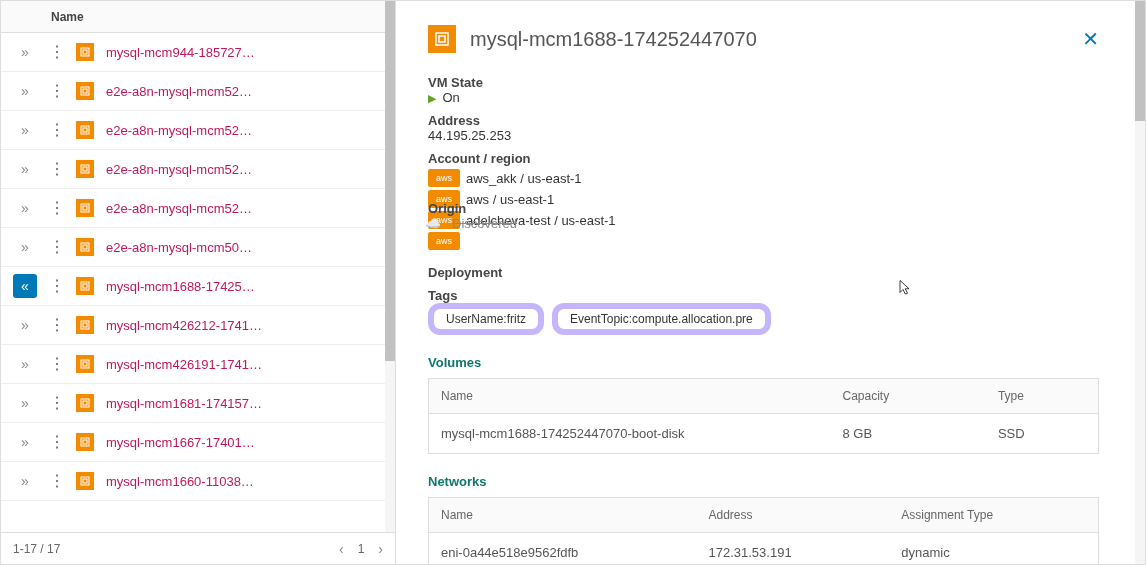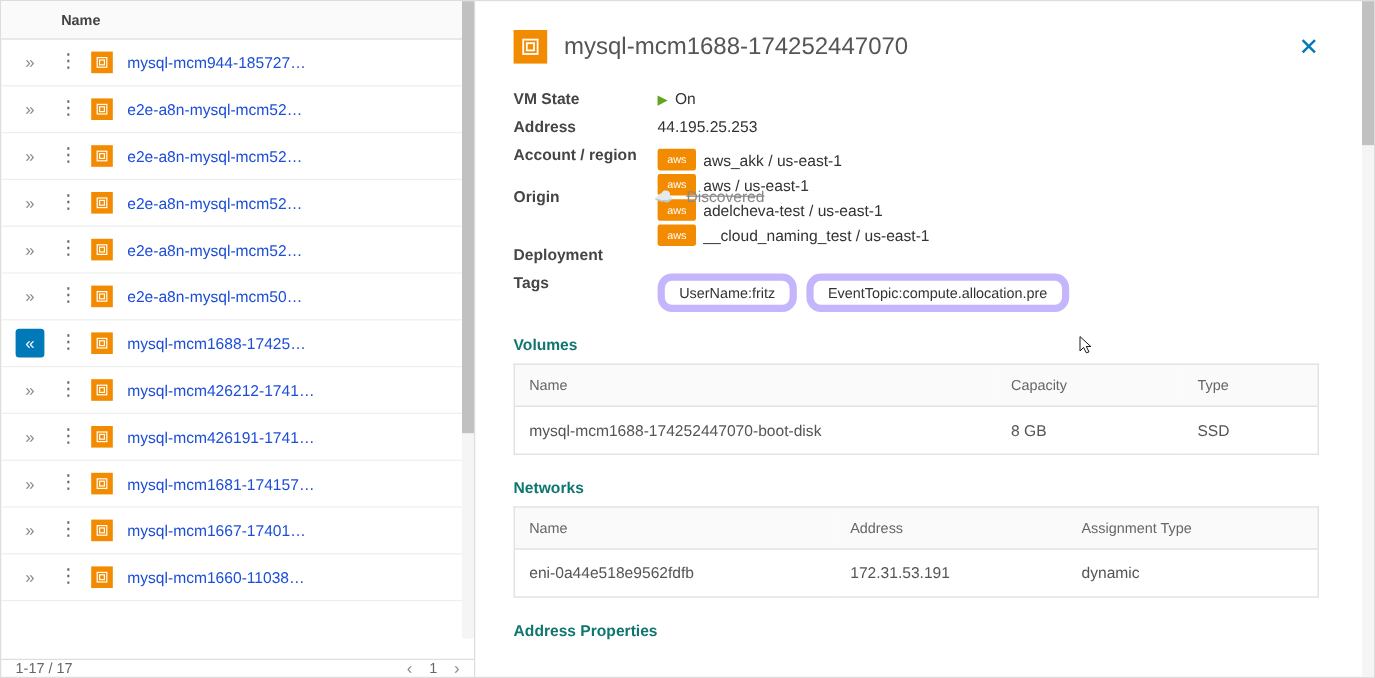--- a/index.html
+++ b/index.html
@@ -12,35 +12,35 @@
   .list-header { display: flex; align-items: center; height: 32px; border-bottom: 1px solid #ddd; background: #fafafa; padding-left: 50px; font-weight: 600; font-size: 12px; color: #444; }
   .list-body { flex: 1; overflow: hidden; margin-right: 10px; }
   .row { display: flex; align-items: center; height: 39px; border-bottom: 1px solid #eee; padding-left: 12px; gap: 12px; }
   .expand-btn { width: 24px; height: 24px; display: flex; align-items: center; justify-content: center; color: #888; border-radius: 3px; }
   .expand-btn.collapsed::before { content: "»"; font-size: 14px; }
   .expand-btn.expanded { background: #0079b8; color: #fff; }
   .expand-btn.expanded::before { content: "«"; font-size: 14px; }
   .kebab { color: #666; font-size: 16px; line-height: 1; letter-spacing: -1px; }
   .vm-icon { width: 18px; height: 18px; display: inline-flex; align-items: center; justify-content: center; background: #f38b00; position: relative; }
   .vm-icon svg { width: 12px; height: 12px; }
-  .row-name { color: #1d4ed8; font-size: 13px; cursor: pointer; white-space: nowrap; overflow: hidden; text-overflow: ellipsis; max-width: 240px; }
-  .footer { height: 15px; border-top: 1px solid #ddd; display: flex; align-items: center; justify-content: space-between; padding: 0 12px; font-size: 12px; color: #666; }
+  .row-name { color: #be185d; font-size: 13px; cursor: pointer; white-space: nowrap; overflow: hidden; text-overflow: ellipsis; max-width: 240px; }
+  .footer { height: 32px; border-top: 1px solid #ddd; display: flex; align-items: center; justify-content: space-between; padding: 0 12px; font-size: 12px; color: #666; }
   .pager { display: flex; align-items: center; gap: 14px; }
   .pager-btn { color: #888; font-size: 14px; }
   
   .right { flex: 1; display: flex; flex-direction: column; position: relative; }
   .right-scroll-track { position: absolute; right: 0; top: 0; bottom: 0; width: 10px; background: #f5f5f5; }
   .right-scroll-thumb { position: absolute; right: 0; top: 0; width: 10px; height: 120px; background: #c1c1c1; }
   .detail { padding: 24px 36px 8px 32px; overflow: hidden; margin-right: 10px; }
   .head { display: flex; align-items: center; gap: 14px; margin-bottom: 22px; }
   .head .vm-icon-lg { width: 28px; height: 28px; background: #f38b00; display: flex; align-items: center; justify-content: center; }
   .head .vm-icon-lg svg { width: 18px; height: 18px; }
   .head-title { font-size: 20px; font-weight: 400; color: #555; flex: 1; }
   .close-x { font-size: 20px; color: #0079b8; cursor: pointer; }
-  .kv { display: flex; margin: 8px 0; font-size: 13px; }
+  .kv { display: flex; margin: 8px 0; font-size: 13px; flex-direction: column; }
   .kv-label { width: 120px; color: #454545; font-weight: 600; font-size: 13px; }
   .kv-val { flex: 1; color: #333; }
   .state-on::before { content: "▶"; color: #62a420; margin-right: 6px; font-size: 11px; }
   .aws-badge { display: inline-flex; align-items: center; justify-content: center; width: 32px; height: 18px; background: #f38b00; border-radius: 2px; margin-right: 6px; font-size: 9px; color: #fff; vertical-align: middle; }
   .acct-line { margin: 3px 0; display: flex; align-items: center; }
   .cursor { position: absolute; top: 278px; right: 230px; }
   .tag { display: inline-block; border: 6px solid #c4b5fd; border-radius: 12px; padding: 3px 12px; font-size: 12px; color: #333; margin-right: 8px; }
   .section-title { font-weight: 600; font-size: 13px; color: #0f766e; margin: 20px 0 8px; }
   table { width: 100%; border-collapse: collapse; border: 1px solid #ddd; font-size: 13px; }
   th { text-align: left; font-weight: 400; color: #666; background: #fafafa; border-bottom: 1px solid #ddd; padding: 10px 12px; font-size: 12px; }
@@ -238,21 +238,20 @@
             <div class="acct-line" data-interactable="false">
               <span class="aws-badge" data-interactable="false">aws</span>
               <span>aws / us-east-1</span>
             </div>
             <div class="acct-line" data-interactable="false">
               <span class="aws-badge" data-interactable="false">aws</span>
               <span>adelcheva-test / us-east-1</span>
             </div>
             <div class="acct-line" data-interactable="false">
               <span class="aws-badge" data-interactable="false">aws</span>
-              <span>__cloud_naming_test / us-east-1</span>
             </div>
           </div>
       </div>
 
       <div class="kv" style="position:relative; margin-top:-60px;">
         <div class="kv-label" data-interactable="false">Origin</div>
         <div class="kv-val" style="position:relative;">
           <span style="position:absolute; left:-3px; top:0;" data-interactable="false">☁️</span>
           <span style="margin-left:24px;" class="strike" data-interactable="false">Discovered</span>
         </div>

